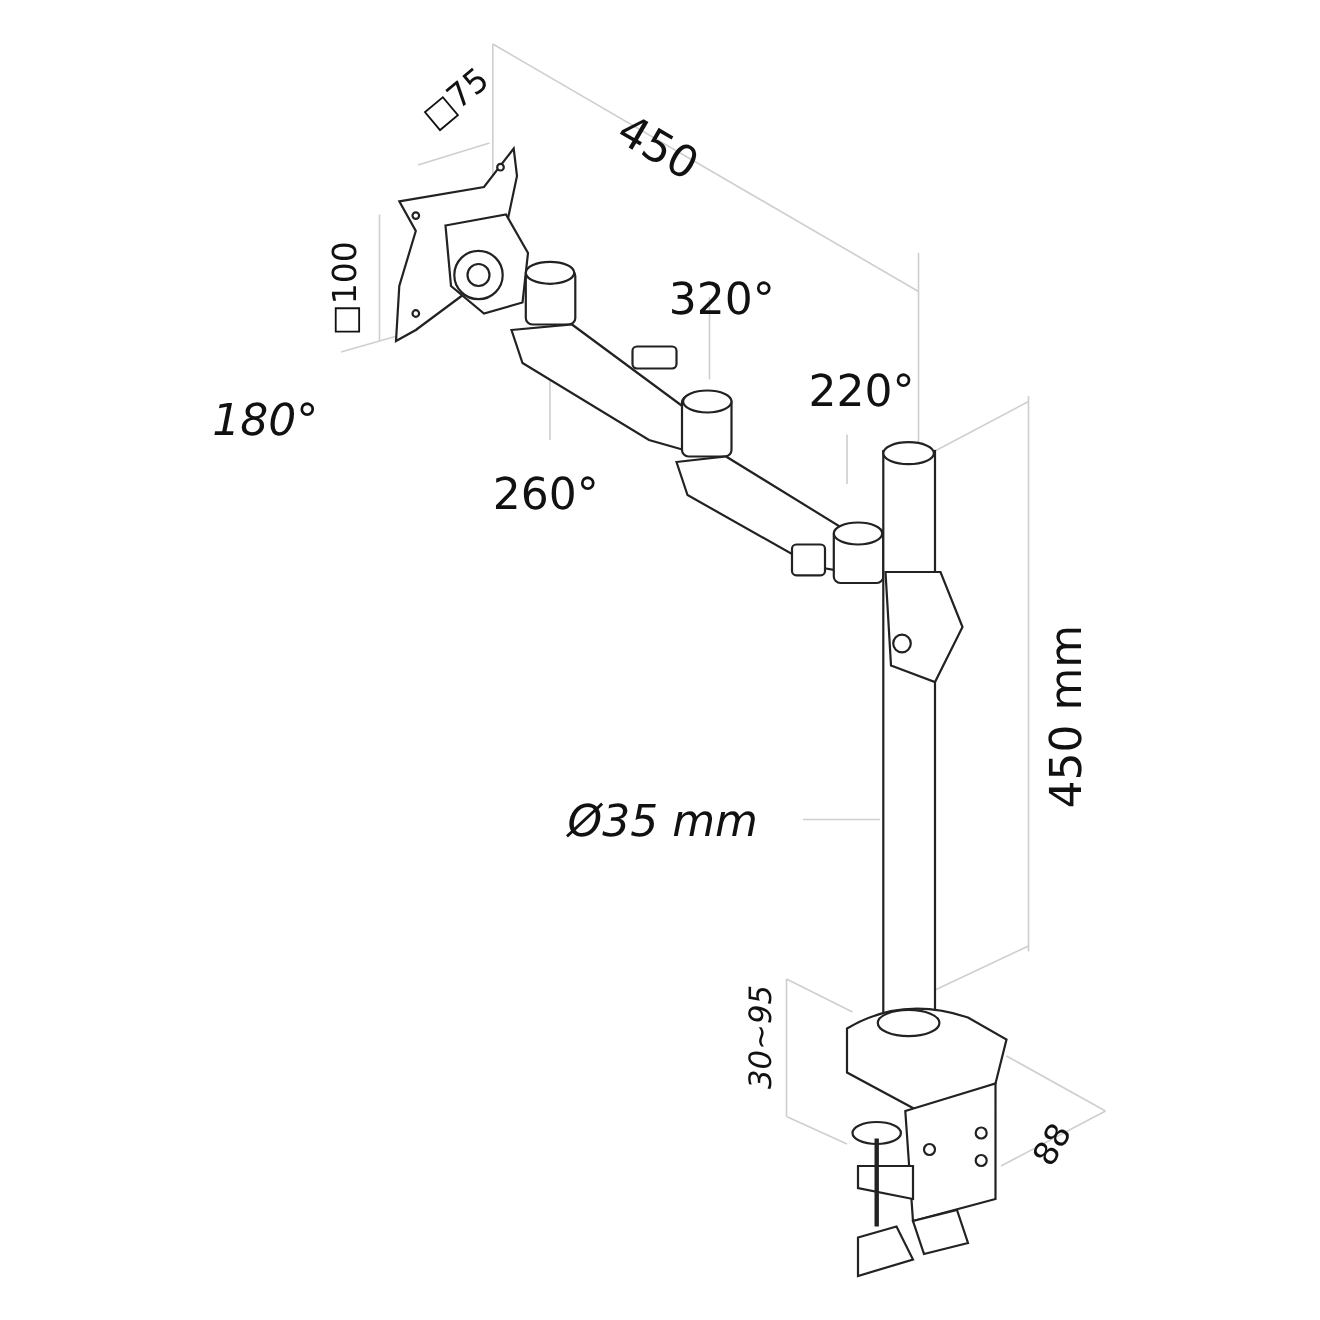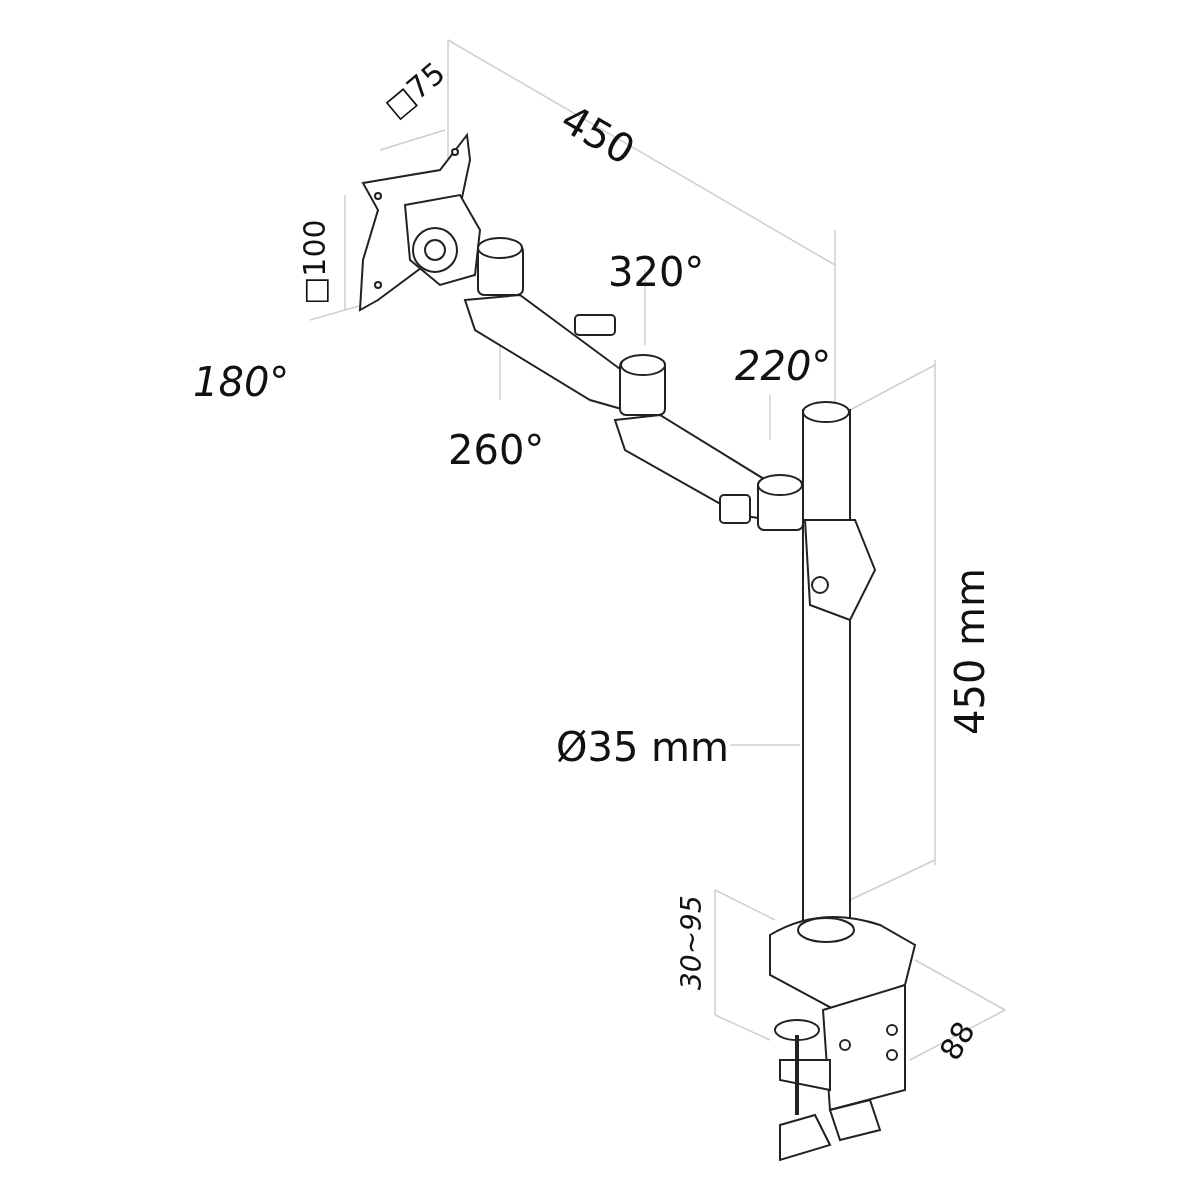--- a/index.html
+++ b/index.html
@@ -70,17 +70,17 @@
     <path d="M830 1110 L870 1100 L880 1130 L840 1140 Z"></path>
   </g>
 </svg>
 
 <span class="lbl mid" style="left:380px;top:100px;transform:rotate(-40deg);transform-origin:left top;">□75</span>
 <span class="lbl mid" style="left:300px;top:305px;transform:rotate(-90deg);transform-origin:left top;">□100</span>
 <span class="lbl big" style="left:575px;top:98px;transform:rotate(30deg);transform-origin:left top;">450</span>
 <span class="lbl big" style="left:193px;top:362px;font-style:italic;">180°</span>
 <span class="lbl big" style="left:608px;top:208px;margin-top:44px;">320°</span>
 <span class="lbl big" style="left:448px;top:430px;">260°</span>
-<span class="lbl big" style="left:735px;top:346px;font-style:italic;">220°</span>
+<span class="lbl big" style="left:735px;top:336px;">220°</span>
 <span class="lbl big" style="left:950px;top:735px;transform:rotate(-90deg);transform-origin:left top;">450 mm</span>
-<span class="lbl big" style="left:556px;top:727px;">Ø35 mm</span>
+<span class="lbl big" style="left:516px;top:727px;font-style:italic;">Ø35 mm</span>
 <span class="lbl ital" style="left:678px;top:990px;transform:rotate(-90deg);transform-origin:left top;">30~95</span>
 <span class="lbl mid" style="left:935px;top:1050px;transform:rotate(-60deg);transform-origin:left top;">88</span>
 
 </body></html>

